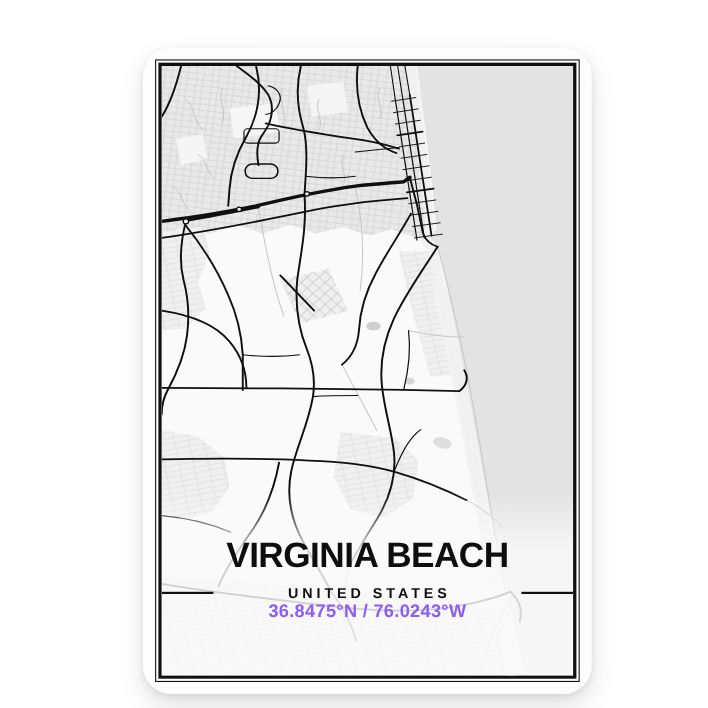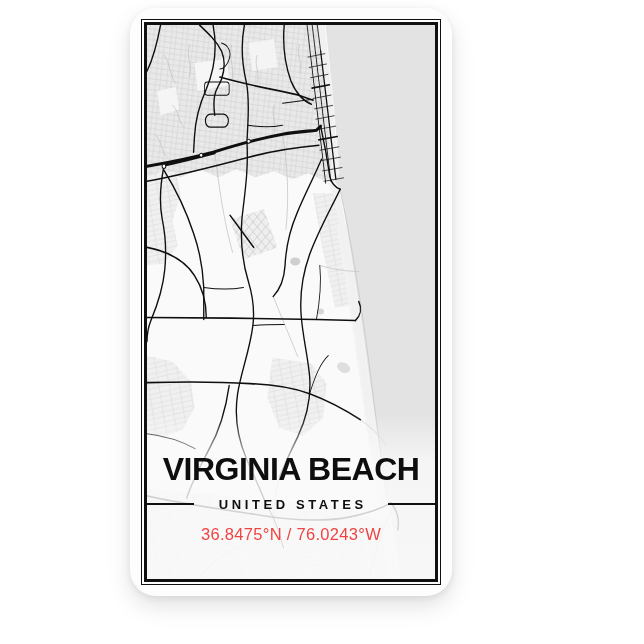--- a/index.html
+++ b/index.html
@@ -2,21 +2,21 @@
 <html><head>
 <meta charset="utf-8">
 <style>
   html,body{margin:0;padding:0;}
   body{
     width:644px;height:644px;background:#ffffff;position:relative;overflow:hidden;
     font-family:"Liberation Sans", sans-serif;
   }
   .stage{position:absolute;inset:0;}
   .magnet{
-    position:absolute;left:130px;top:8px;width:322px;height:588px;
+    position:absolute;left:130px;top:43px;width:408px;height:588px;
     background:#fdfdfd;border-radius:26px;
     box-shadow:0 10px 22px rgba(110,110,110,.20), 0 2px 6px rgba(120,120,120,.14);
   }
   .frame{
     position:absolute;inset:11px;border:1.5px solid #101010;padding:2px;box-sizing:border-box;
   }
   .frame-inner{
     width:100%;height:100%;border:3px solid #101010;box-sizing:border-box;position:relative;overflow:hidden;
   }
   .map-area{position:absolute;inset:0;background:#fafafa;}
@@ -31,21 +31,21 @@
   }
   .country-row{
     margin-top:10px;display:flex;align-items:center;justify-content:space-between;gap:19px;
   }
   .country-line{width:47px;height:2.6px;background:#101010;}
   .country-label{
     font-size:13px;font-weight:700;letter-spacing:3.6px;white-space:nowrap;color:#0e0e0e;
     transform:translateX(1.8px); 
   }
   .coords{
-    margin-top:13px;font-size:16.5px;font-weight:400;letter-spacing:.3px;color:#ef4444;white-space:nowrap;
+    margin-top:0;font-size:16.5px;font-weight:700;letter-spacing:.3px;color:#8b5cf6;white-space:nowrap;
   }
 </style>
 </head>
 <body>
 
 <div class="stage">
   <div class="magnet">
     <div class="frame">
       <div class="frame-inner">
         <div class="map-area">

